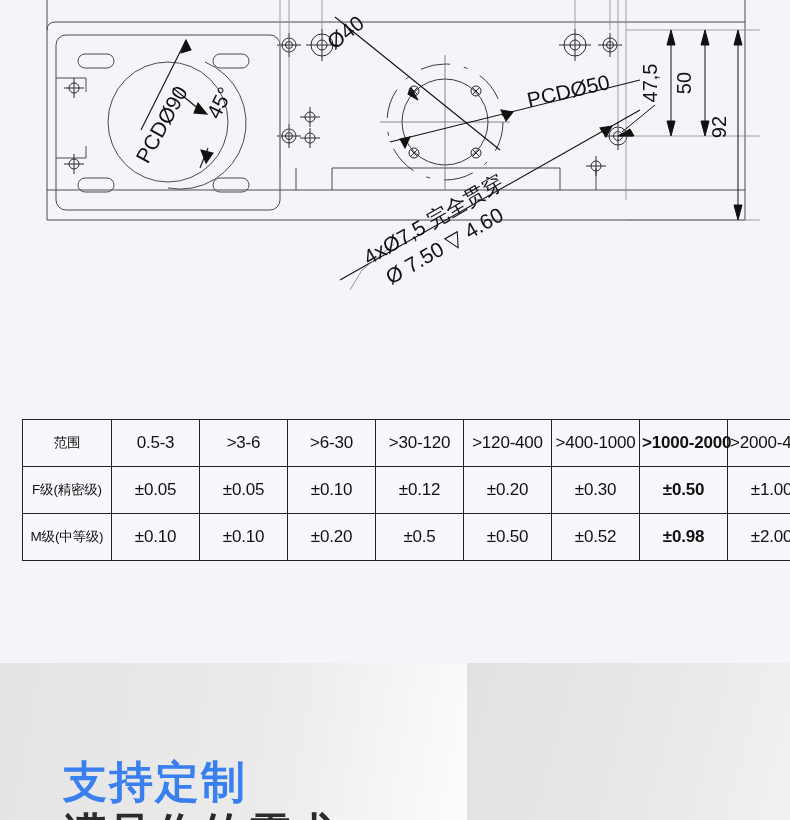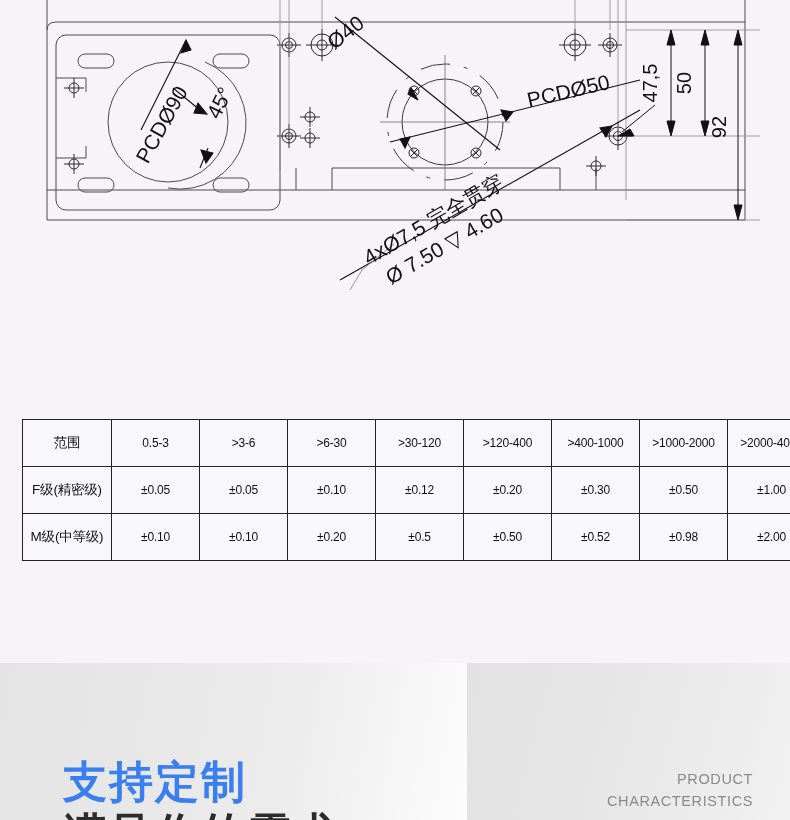--- a/index.html
+++ b/index.html
@@ -46,34 +46,34 @@
     width: 747px;
     border-collapse: collapse;
     table-layout: fixed;
     background: #f8f7fb;
   }
   table.tol td {
     border: 1px solid #222;
     height: 46px;
     text-align: center;
     vertical-align: middle;
-    font-size: 12px;
+    font-size: 17px;
     color: #111;
     padding: 0 2px;
     white-space: nowrap;
     letter-spacing: -0.2px;
   }
   table.tol td.label-col { width: 84px; font-size: 13.5px; }
   table.tol td.c1 { width: 83px; }
   table.tol td.c2 { width: 83px; }
   table.tol td.c3 { width: 83px; }
   table.tol td.c4 { width: 83px; }
   table.tol td.c5 { width: 83px; }
   table.tol td.c6 { width: 83px; }
-  table.tol td.c7 { width: 83px; }
+  table.tol td.c7 { width: 83px; font-weight: bold; }
   table.tol td.c8 { width: 83px; }
 
   
   #banner {
     position: absolute;
     left: 0; top: 663px;
     width: 790px;
     height: 188px;
     overflow: hidden;
   }
@@ -364,24 +364,20 @@
 
   <div id="banner">
     <div id="banner-left"></div>
     <div id="banner-right"></div>
 
     <div id="headline-wrap">
       <div id="headline-primary">支持定制</div>
       <div id="headline-secondary">满足你的需求</div>
     </div>
 
-    <div id="eyebrow">
-      <div>PRODUCT</div>
-      <div>CHARACTERISTICS</div>
-    </div>
 
     <div id="banner-icon">
       <svg width="46" height="26" viewBox="0 0 46 26" fill="none" stroke="#2f2f2f" stroke-width="2.6" stroke-linecap="round">
         <path d="M8,26 L8,9 A6 6 0 0 1 20,9 L20,26"></path>
         <path d="M26,26 L26,9 A6 6 0 0 1 38,9 L38,26"></path>
       </svg>
     </div>
   </div>
 
 </div>

